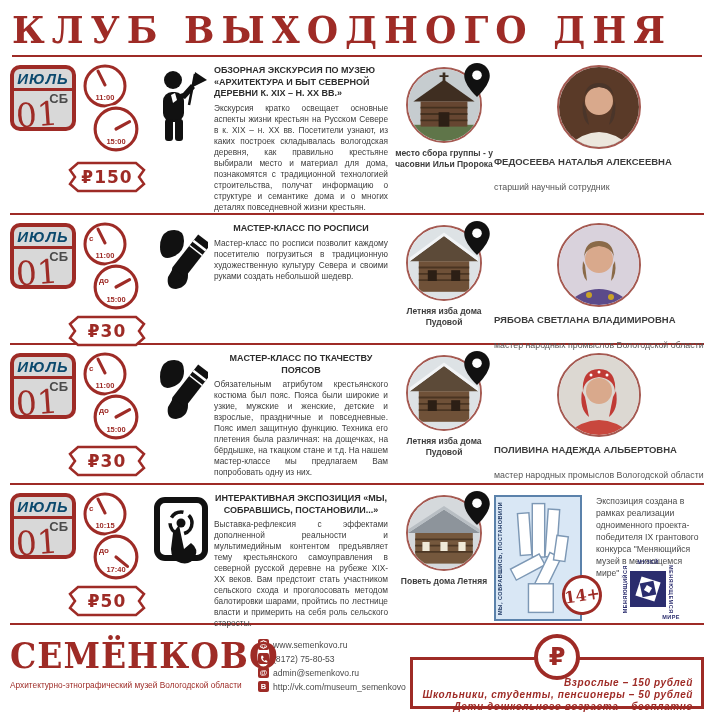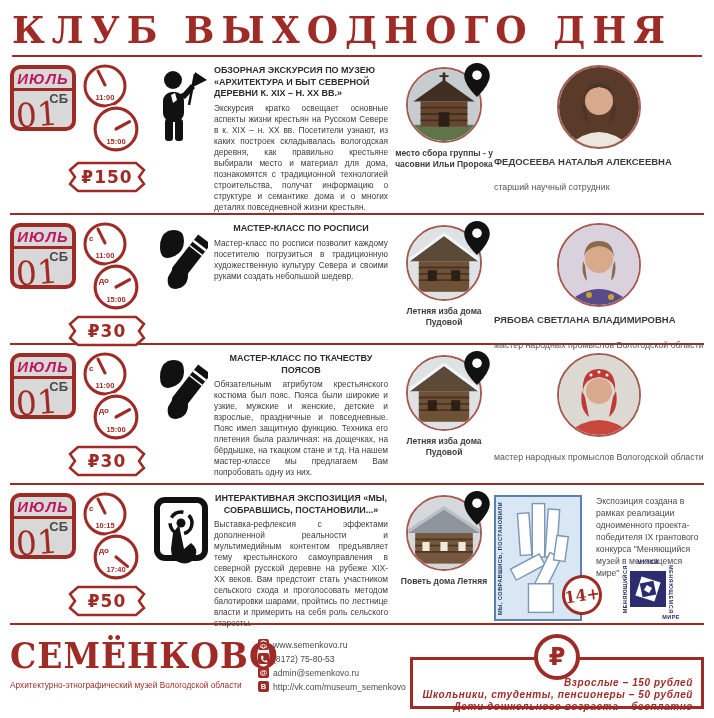--- a/index.html
+++ b/index.html
@@ -16,21 +16,21 @@
 
   .hr { border-top:2px solid #9e2b26; margin:0 10px; }
 
   
   .event { display:flex; padding:4px 10px 0 10px; align-items:flex-start; }
   .e1 { height:156px; } .e2 { height:128px; } .e3 { height:138px; } .e4 { height:138px; }
 
   .col-left { width:140px; position:relative; height:100%; flex:none; }
   .calendar { position:absolute; left:0; top:4px; width:66px; height:66px;
     border:4px solid #9e2b26; border-radius:10px; background:#d8d8d8; overflow:hidden; }
-  .cal-month { height:22px; border-bottom:3px solid #9e2b26; color:#be185d;
+  .cal-month { height:22px; border-bottom:3px solid #9e2b26; color:#0c4a6e;
     font-size:15px; font-weight:bold; text-align:center; font-style:italic;
     letter-spacing:1px; line-height:20px; }
   .cal-body { position:relative; height:37px; }
   .cal-wd { position:absolute; top:0; right:4px; font-size:13px; color:#4a4a4a;
     font-weight:bold; }
   .cal-day { position:absolute; bottom:-6px; left:2px; font-size:33px; color:#9e2b26;
     font-family:"DejaVu Serif", serif; transform:rotate(-4deg); }
 
   .clock { position:absolute; border-radius:50%; background:#fff; }
   .clock svg { display:block; }
@@ -385,20 +385,21 @@
           <path d="M6 80 Q40 50 74 80 Z" fill="#c8473d"></path>
           <circle cx="40" cy="36" r="13" fill="#d9a98c"></circle>
           <path d="M24 38 Q22 14 40 14 Q58 14 56 38 Q56 24 40 22 Q24 24 24 38 Z" fill="#c03a35"></path>
           <path d="M23 36 Q20 54 30 62 L26 42 Z" fill="#c03a35"></path>
           <path d="M57 36 Q60 54 50 62 L54 42 Z" fill="#c03a35"></path>
           <circle cx="32" cy="20" r="1.5" fill="#fff"></circle>
             <circle cx="40" cy="17" r="1.5" fill="#fff"></circle>
             <circle cx="48" cy="20" r="1.5" fill="#fff"></circle>
         </svg>
       </div>
+      <div class="p-name">ПОЛИВИНА НАДЕЖДА АЛЬБЕРТОВНА</div>
       <div class="p-role">мастер народных промыслов Вологодской области</div>
     </div>
   </div>
   <div class="hr"></div>
 
   <div class="event e4">
     <div class="col-left">
       <div class="calendar">
         <div class="cal-month">ИЮЛЬ</div>
         <div class="cal-body">

